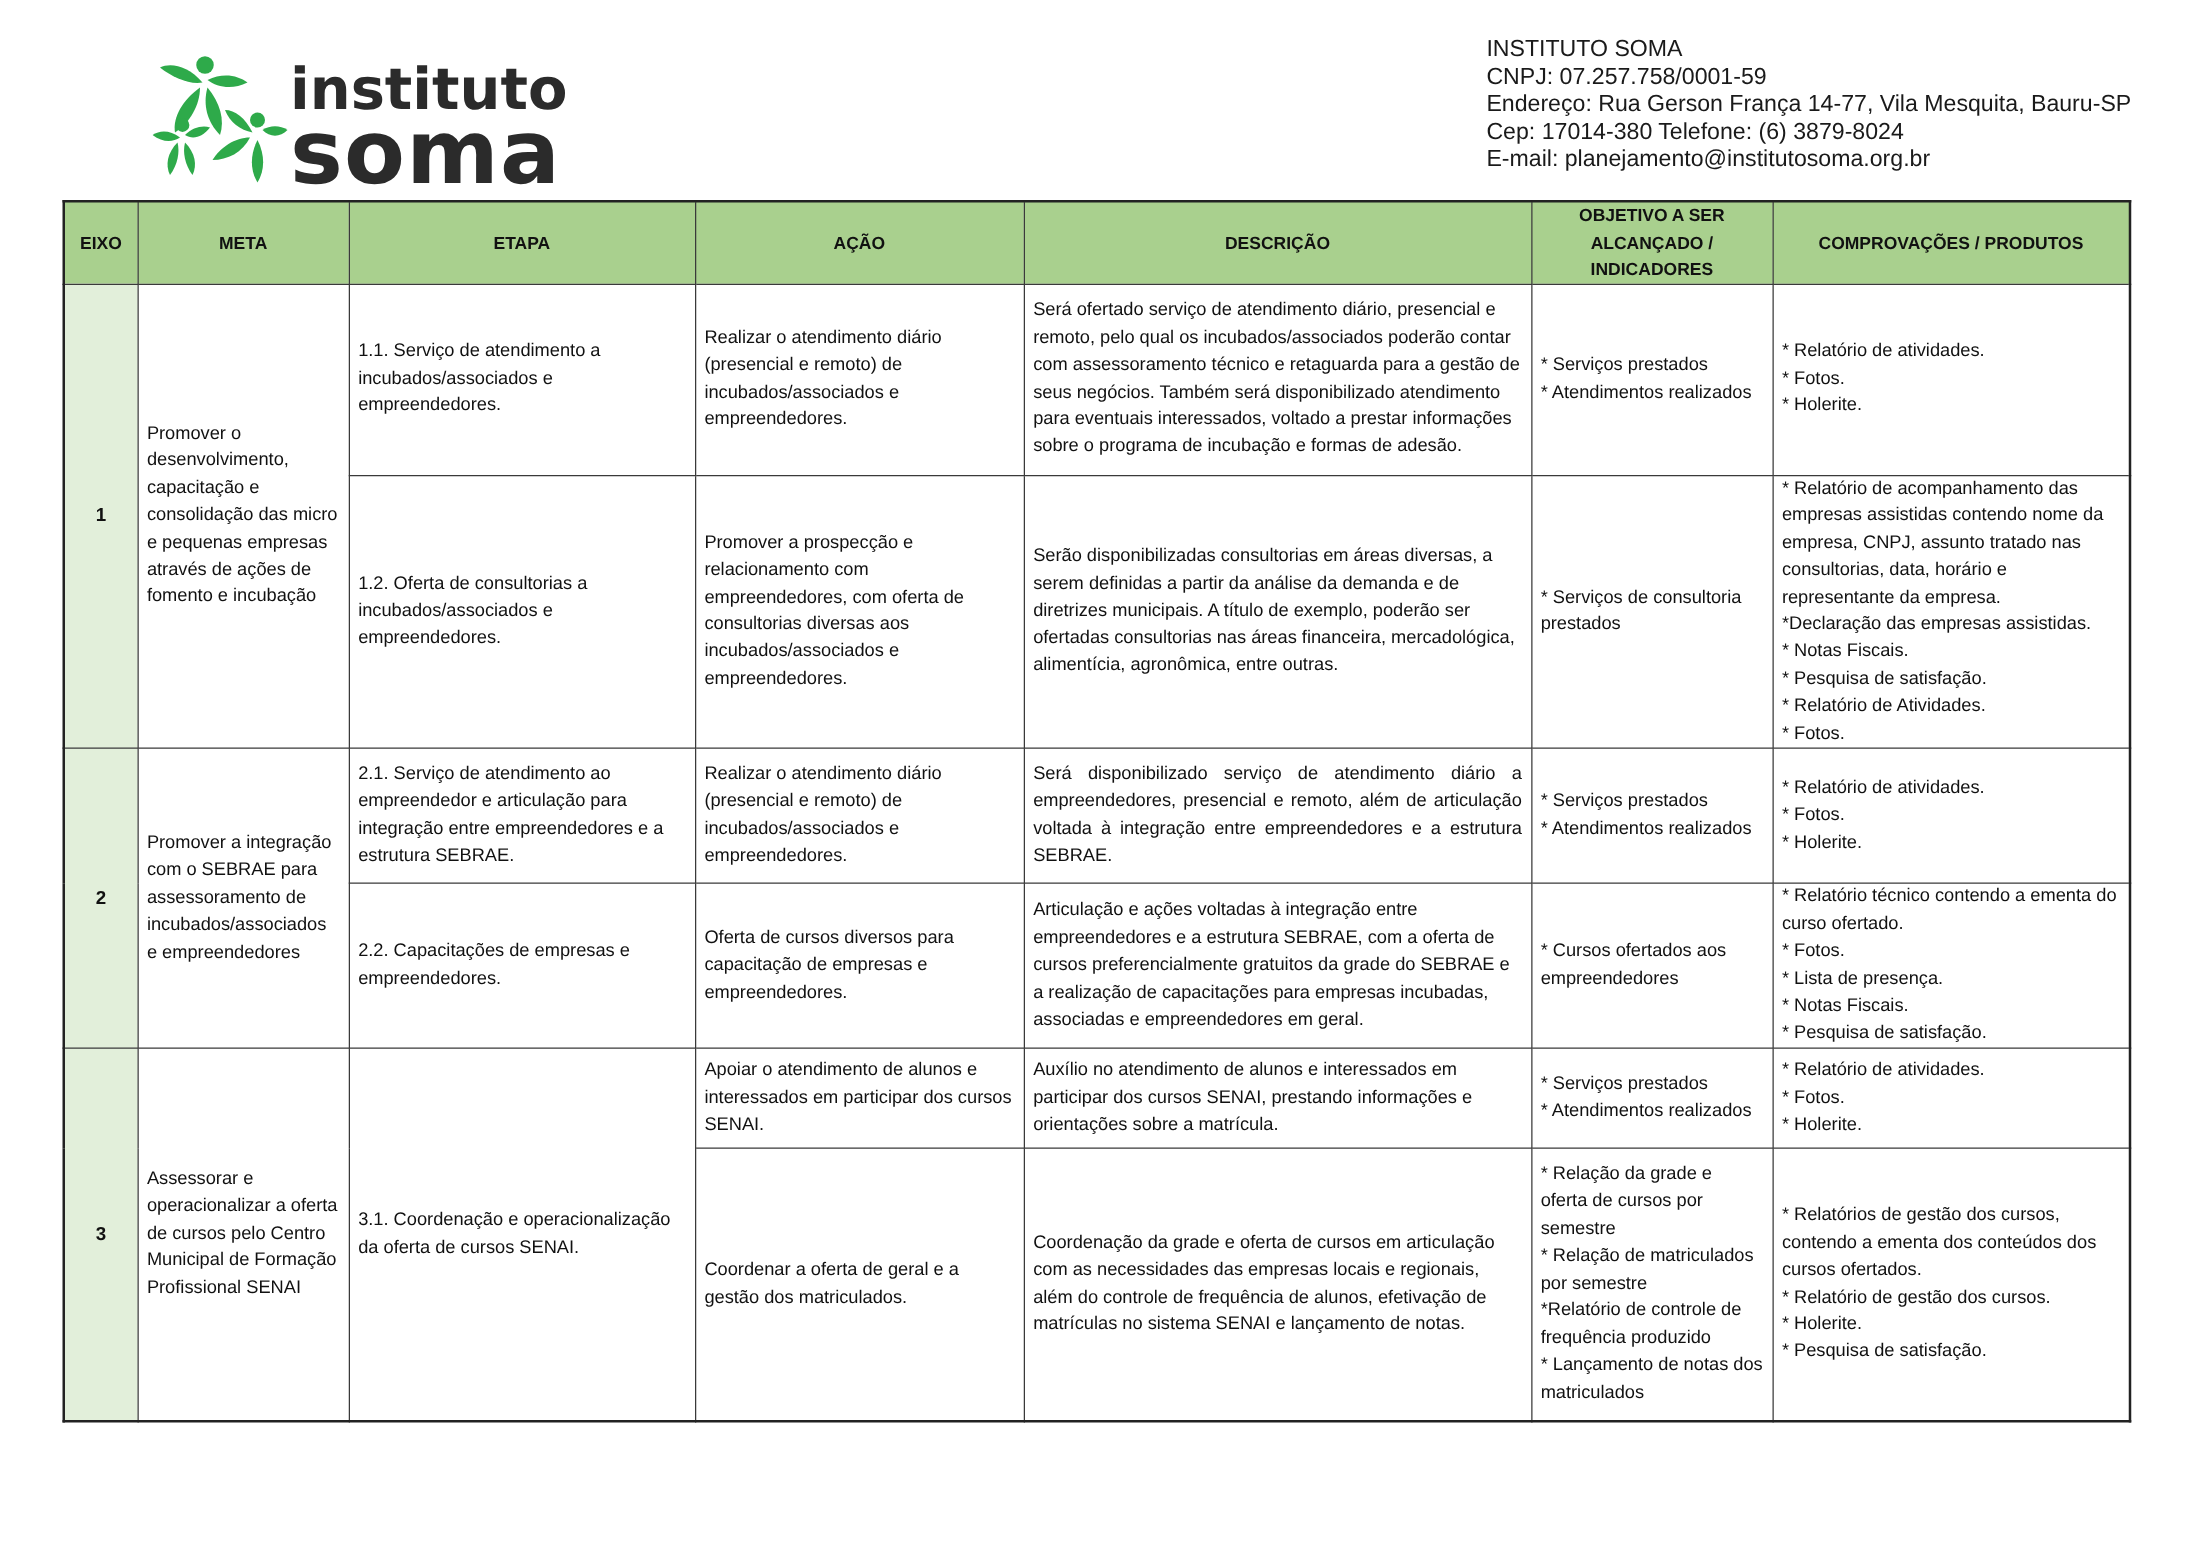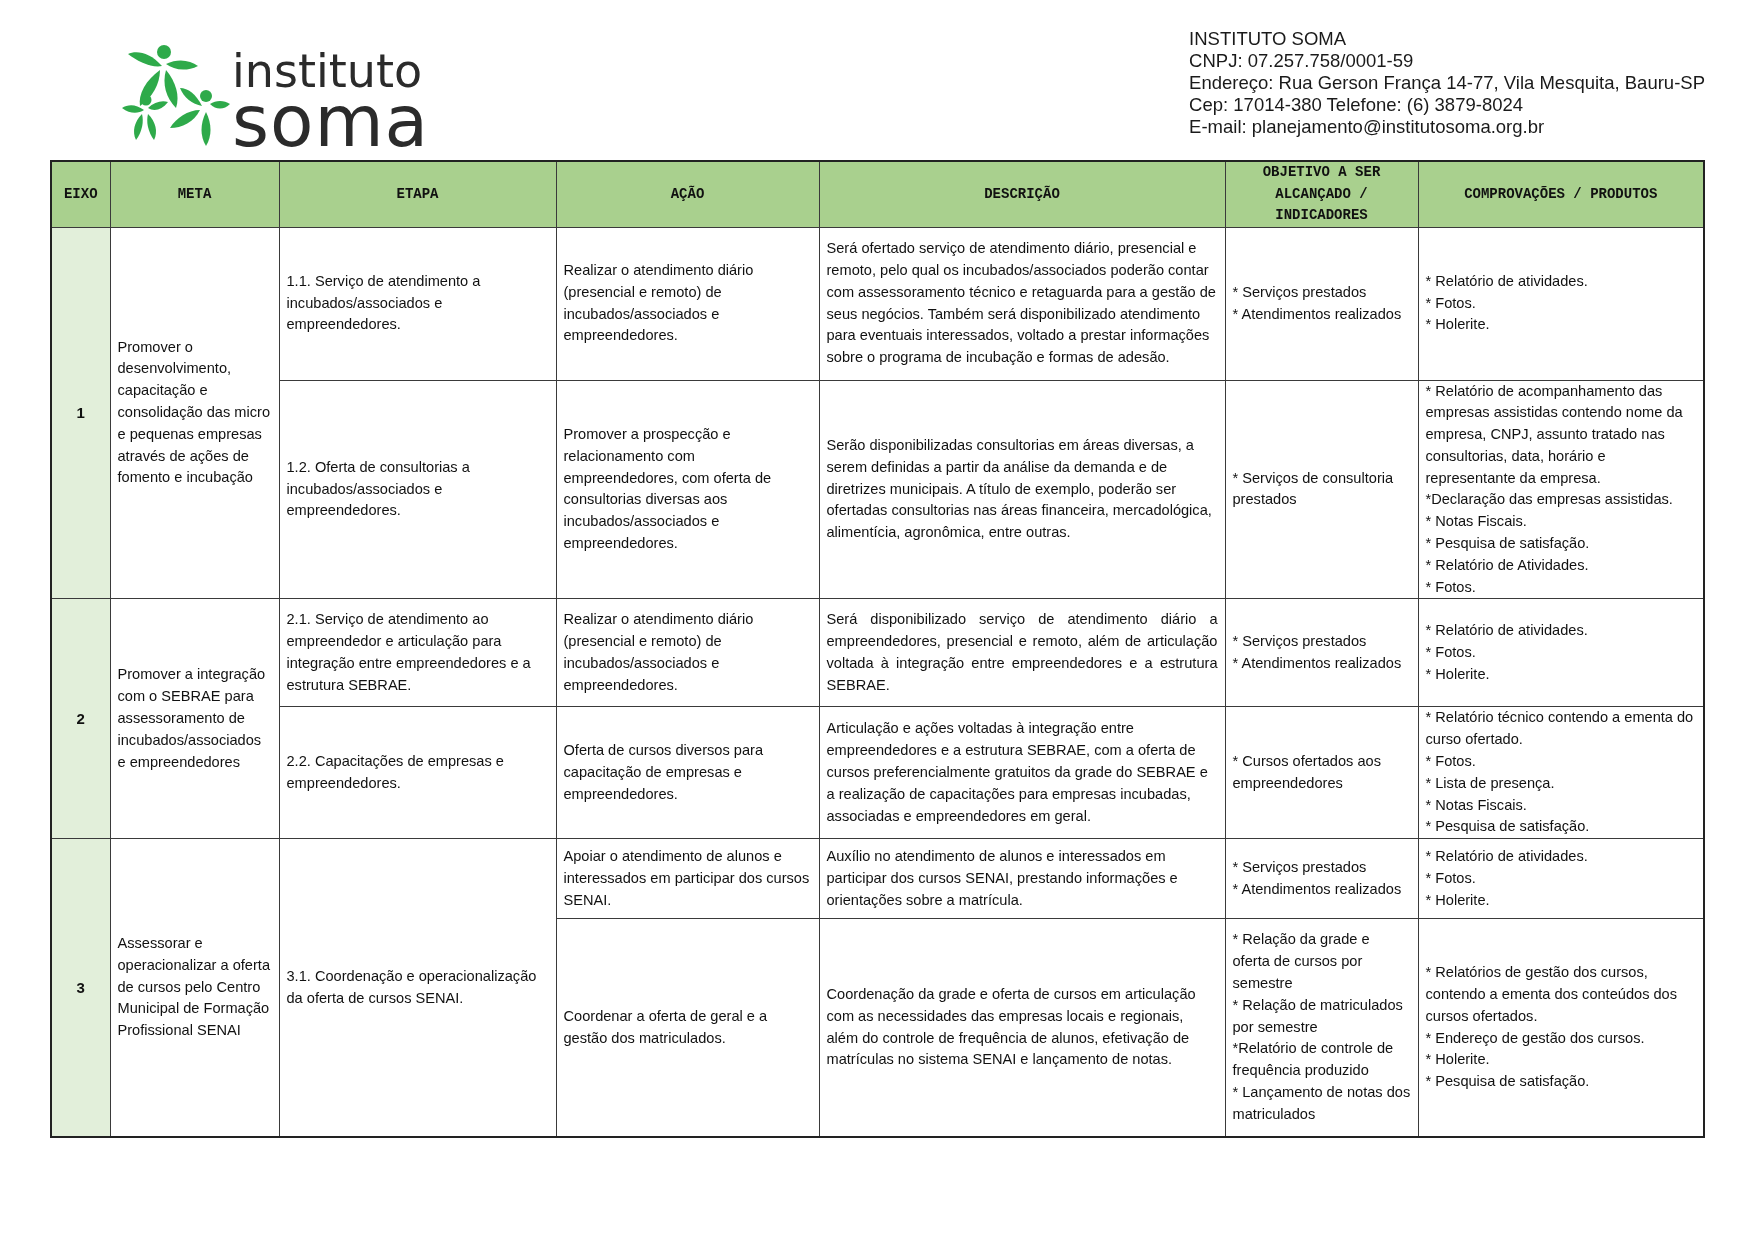--- a/index.html
+++ b/index.html
@@ -2,34 +2,34 @@
 <html><head>
 <meta charset="utf-8">
 <style>
   html, body { margin: 0; padding: 0; background: #ffffff; }
   body { width: 1755px; height: 1241px; position: relative; overflow: hidden;
          font-family: "Liberation Sans", sans-serif; color: #111; }
 
   .logo { position: absolute; left: 122px; top: 44px; width: 300px; height: 106px; }
   .logo svg { position: absolute; left: 0; top: 0; }
   .logo-text { position: absolute; left: 110px; top: 4px; color: #2b2b2b;
-               font-family: "DejaVu Sans", sans-serif; line-height: 1; }
+               font-family: "DejaVu Sans", sans-serif; line-height: 1; font-weight: bold; }
   .logo-text .l1 { font-size: 46px; letter-spacing: 0px; display: block; }
   .logo-text .l2 { font-size: 71px; display: block; margin-top: -8px; letter-spacing: 1px; }
 
   .org { position: absolute; right: 50px; top: 28px; text-align: left;
          font-family: "Liberation Sans", sans-serif; font-size: 18.5px; line-height: 22px; color: #1a1a1a; }
   .org div { white-space: nowrap; }
 
   table.plan { position: absolute; left: 50px; top: 160px; width: 1653px;
                border-collapse: collapse; table-layout: fixed;
                font-family: "Liberation Sans", sans-serif; font-size: 14.6px; line-height: 21.8px; }
   table.plan th, table.plan td { border: 1.5px solid #3a3a3a; vertical-align: middle; padding: 0 7px; }
   table.plan thead th { background: #a9d08e; font-weight: bold; font-size: 14px; line-height: 21.5px;
-                         text-align: center; height: 64px; color: #111; padding: 0 4px; font-family: Liberation Mono, monospace; }
+                         text-align: center; height: 64px; color: #111; padding: 0 4px; }
   table.plan td.eixo { background: #e2efda; text-align: center; font-weight: bold; font-size: 15px; padding: 0; }
   table.plan td.just { text-align: justify; }
   table.plan td .line { display: block; }
   .outer { border: 2px solid #222; }
 </style>
 </head>
 <body>
 
 <div class="logo">
   <svg width="110" height="106" viewBox="0 0 110 106">
@@ -176,19 +176,19 @@
       <td>Coordenar a oferta de geral e a gestão dos matriculados.</td>
       <td> Coordenação da grade e oferta de cursos em articulação com as necessidades das empresas locais e regionais, além do controle de frequência de alunos, efetivação de matrículas no sistema SENAI e lançamento de notas.</td>
       <td>
         <span class="line">* Relação da grade e oferta de cursos por semestre</span>
         <span class="line">* Relação de matriculados por semestre</span>
         <span class="line">*Relatório de controle de frequência produzido</span>
         <span class="line">* Lançamento de notas dos matriculados</span>
       </td>
       <td>
         <span class="line">* Relatórios de gestão dos cursos, contendo a ementa dos conteúdos dos cursos ofertados.</span>
-        <span class="line">* Endereço de gestão dos cursos.</span>
+        <span class="line">* Relatório de gestão dos cursos.</span>
         <span class="line">* Holerite.</span>
         <span class="line">* Pesquisa de satisfação.</span>
       </td>
     </tr>
   </tbody>
 </table>
 
 </body></html>

